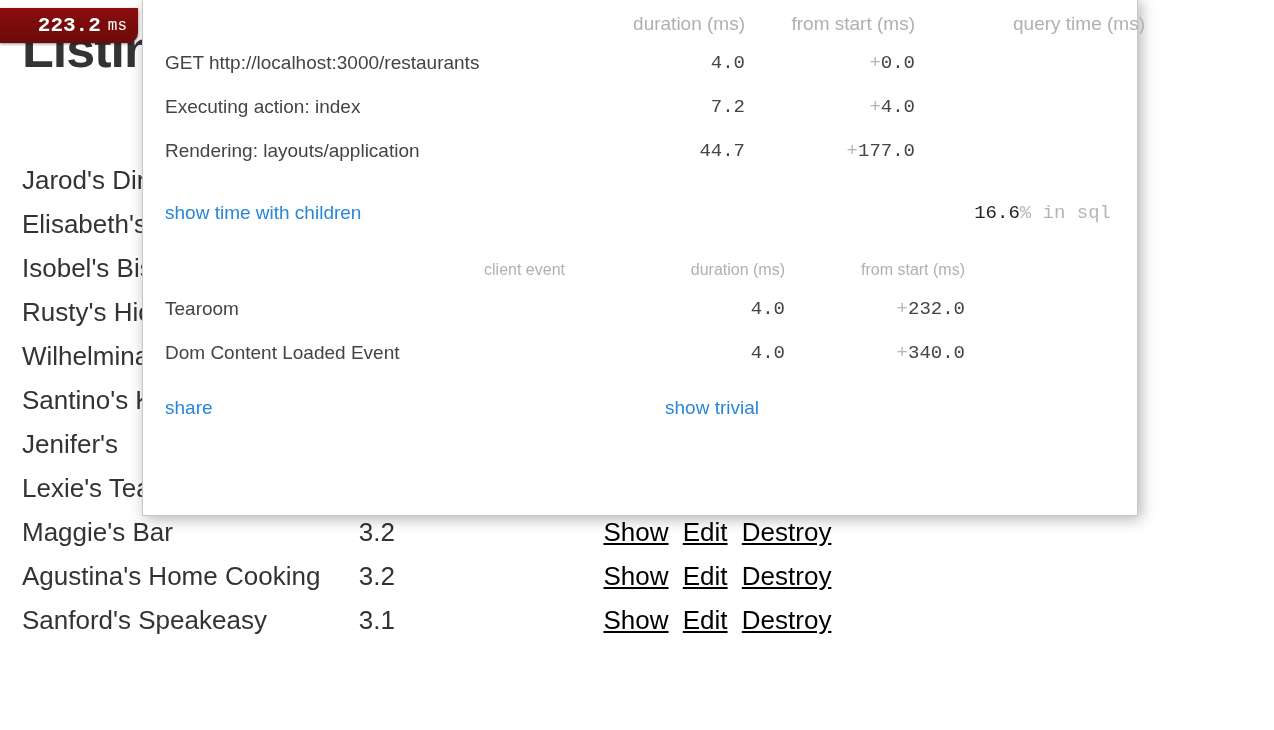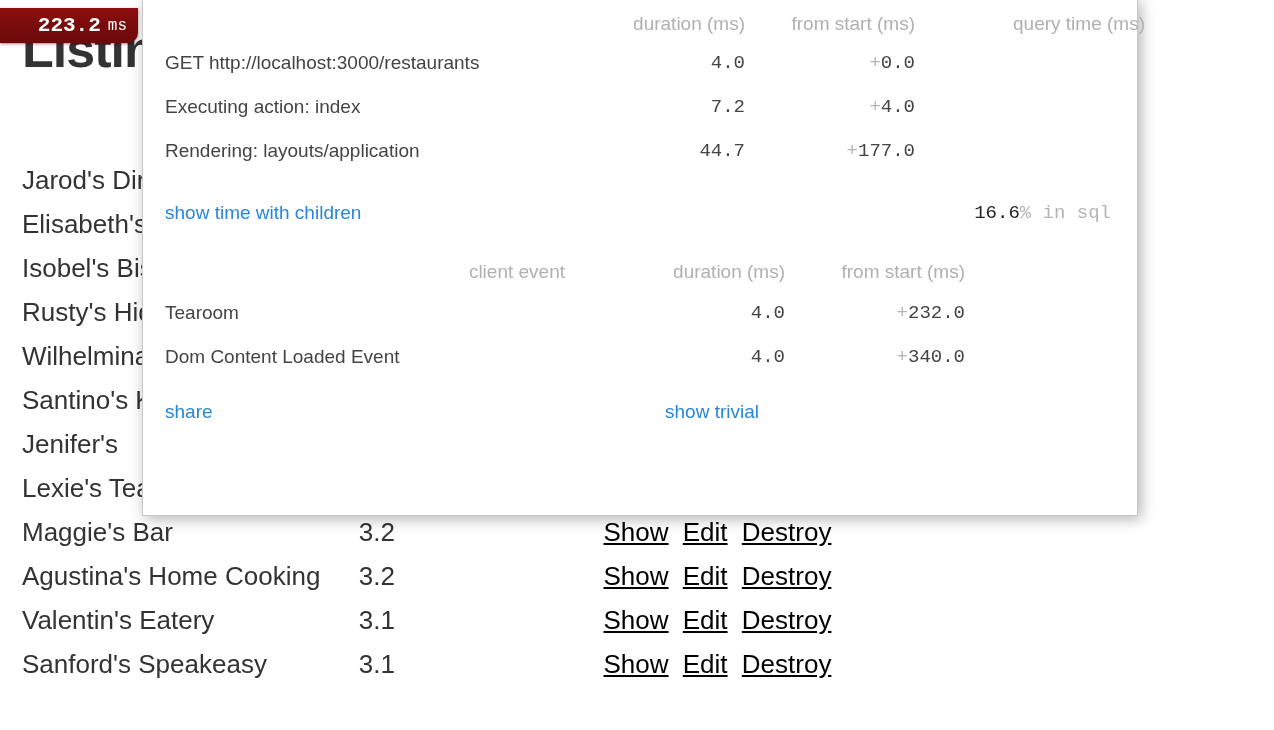--- a/index.html
+++ b/index.html
@@ -186,21 +186,21 @@
   
   table.mp-client {
     width: 100%;
     border-collapse: collapse;
     table-layout: fixed;
     margin-top: 22px;
   }
   table.mp-client th {
     font-weight: normal;
     color: #b0b0b0;
-    font-size: 19px;
+    font-size: 16px;
     text-align: right;
     padding: 4px 0 8px 0;
   }
   table.mp-client td {
     font-size: 19px;
     color: #444444;
     padding: 4px 0;
     height: 36px;
     white-space: nowrap;
   }
@@ -267,25 +267,20 @@
           <td class="col-acts"><a>Show</a> <a>Edit</a> <a>Destroy</a> </td>
         </tr>
         <tr>
           <td class="col-name">Maggie's Bar</td>
           <td class="col-score">3.2</td>
           <td class="col-acts"><a>Show</a> <a>Edit</a> <a>Destroy</a> </td>
         </tr>
         <tr>
           <td class="col-name">Agustina's Home Cooking</td>
           <td class="col-score">3.2</td>
-          <td class="col-acts"><a>Show</a> <a>Edit</a> <a>Destroy</a> </td>
-        </tr>
-        <tr>
-          <td class="col-name">Valentin's Eatery</td>
-          <td class="col-score">3.1</td>
           <td class="col-acts"><a>Show</a> <a>Edit</a> <a>Destroy</a> </td>
         </tr>
         <tr>
           <td class="col-name">Sanford's Speakeasy</td>
           <td class="col-score">3.1</td>
           <td class="col-acts"><a>Show</a> <a>Edit</a> <a>Destroy</a> </td>
         </tr>
       </tbody>
   </table>
 </div>

